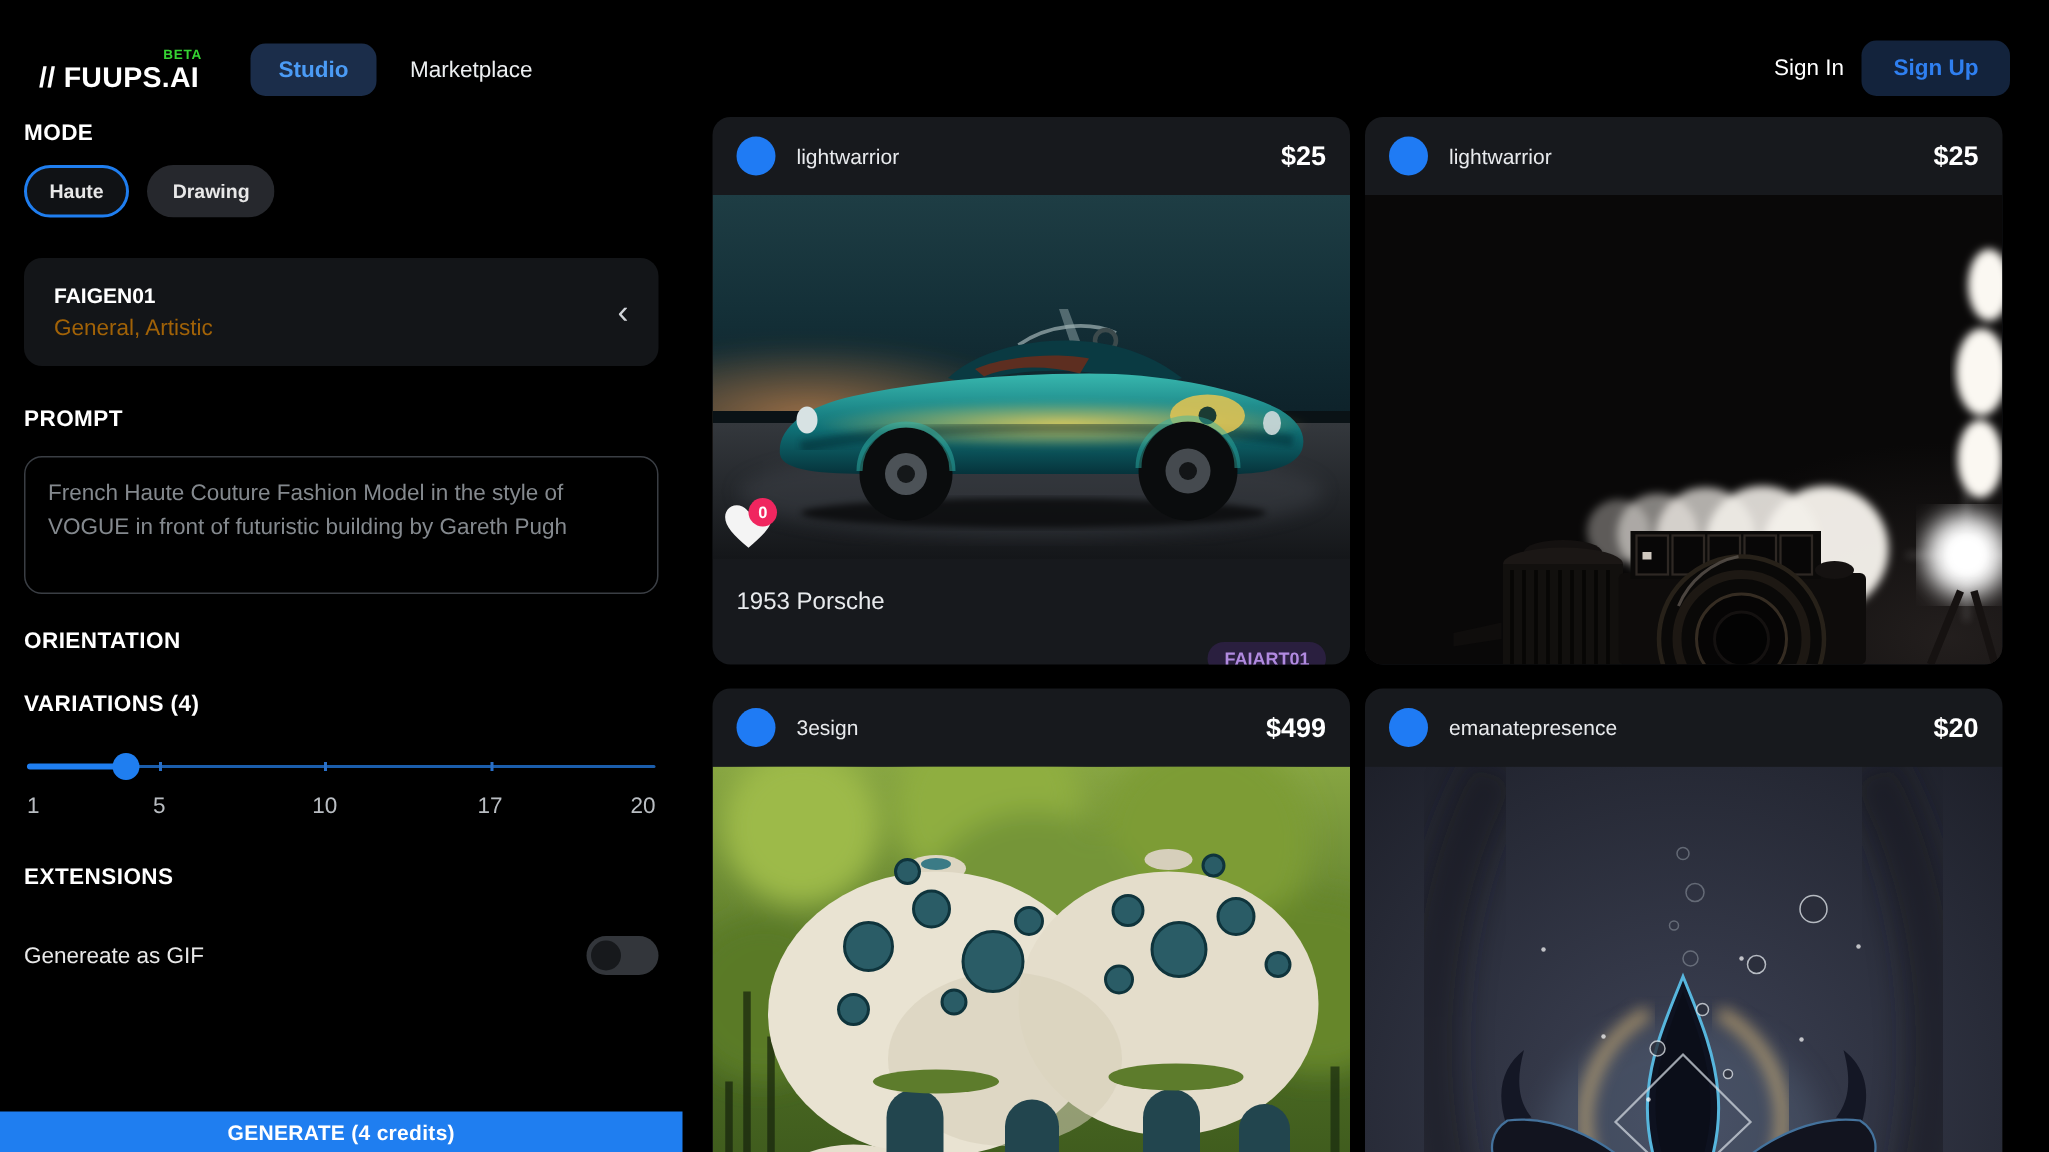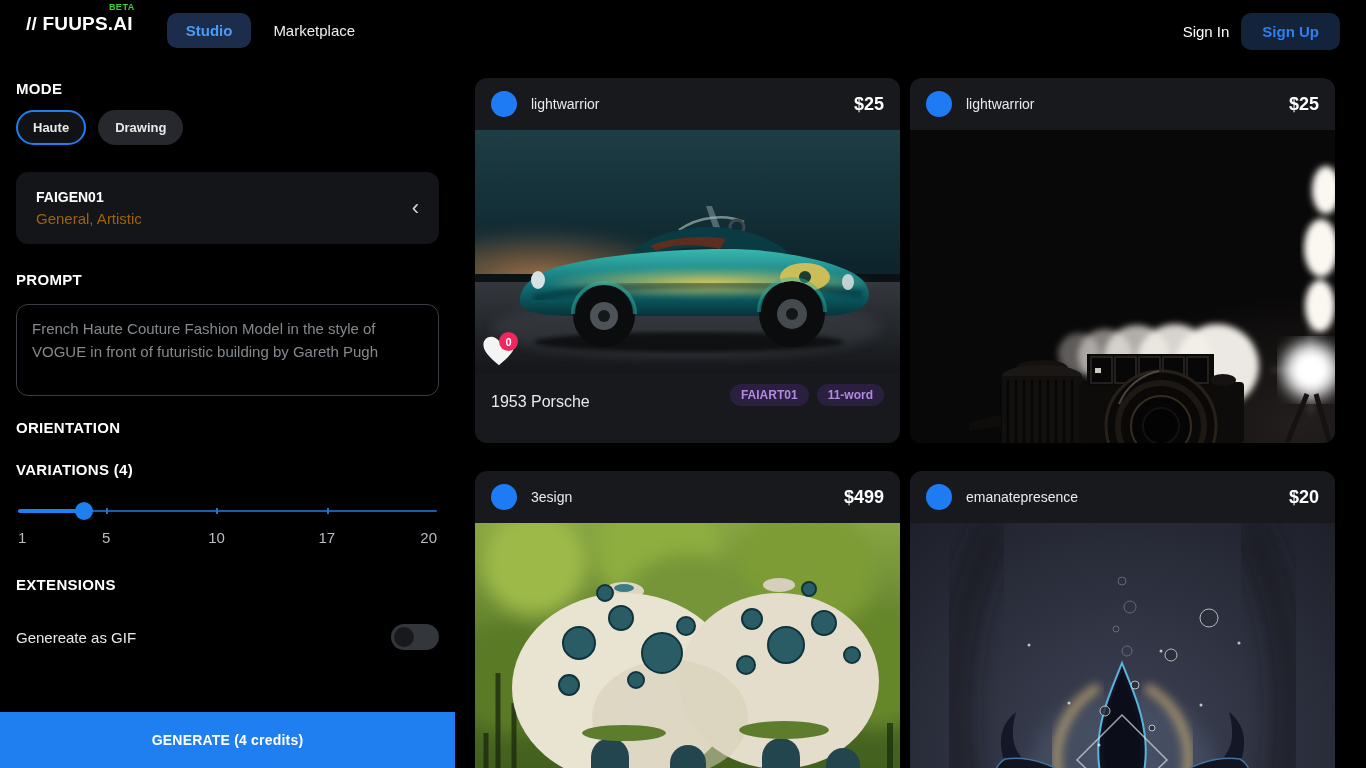--- a/index.html
+++ b/index.html
@@ -1,19 +1,19 @@
 <!DOCTYPE html>
 <html><head>
 <meta charset="utf-8">
 <style>
   * { margin:0; padding:0; box-sizing:border-box; }
   html,body { width:1366px; height:768px; overflow:hidden; background:#000; font-family:"Liberation Sans", sans-serif; }
 
   
-  .topbar { position:absolute; top:0; left:0; width:1366px; height:64px; display:flex; align-items:flex-start; padding:13px 26px; background:#000; z-index:5; }
+  .topbar { position:absolute; top:0; left:0; width:1366px; height:64px; display:flex; align-items:flex-end; padding:0 26px; background:#000; z-index:5; }
   .logo-wrap { position:relative; margin-right:34px; cursor:pointer; }
   .logo-text { color:#fff; font-size:19px; font-weight:700; letter-spacing:.2px; }
   .beta { position:absolute; top:-11px; right:-2px; color:#35d432; font-size:9px; font-weight:700; letter-spacing:.5px; }
   .nav { display:flex; align-items:center; gap:8px; }
   .nav-pill { background:#1b2d4a; color:#4b9bf5; border:none; border-radius:10px; padding:9px 19px; font-size:15px; font-weight:700; cursor:pointer; font-family:inherit; }
   .nav-link { background:transparent; color:#eceff1; border:none; padding:9px 14px; font-size:15px; font-weight:500; cursor:pointer; font-family:inherit; }
   .auth { margin-left:auto; display:flex; align-items:center; gap:12px; }
   .signin { background:transparent; border:none; color:#fff; font-size:15px; font-weight:500; cursor:pointer; font-family:inherit; }
   .signup { background:#13233c; border:none; color:#2f7ff0; font-size:15px; font-weight:600; border-radius:10px; padding:10px 21px; cursor:pointer; font-family:inherit; }
 
@@ -43,39 +43,39 @@
   .slider-labels span { position:absolute; color:#b9bdc2; font-size:15px; transform:translateX(-50%); }
   .slider-labels span:first-child { transform:none; }
   .slider-labels span:last-child { transform:translateX(-100%); }
 
   .ext-label { margin-top:29px; }
   .gif-row { margin-top:31px; display:flex; align-items:center; justify-content:space-between; padding-right:0; }
   .gif-label { color:#e8e8e8; font-size:15px; }
   .toggle { width:48px; height:26px; border-radius:13px; background:#33363b; position:relative; cursor:pointer; }
   .toggle .knob { position:absolute; top:3px; left:3px; width:20px; height:20px; border-radius:50%; background:#17191c; }
 
-  .generate-btn { position:absolute; left:0; bottom:0; width:455px; height:56px; background:#1f7ef0; color:#fff; border:none; font-size:14px; font-weight:700; letter-spacing:.2px; cursor:pointer; font-family:inherit; }
+  .generate-btn { position:absolute; left:0; bottom:0; width:455px; height:27px; background:#1f7ef0; color:#fff; border:none; font-size:14px; font-weight:700; letter-spacing:.2px; cursor:pointer; font-family:inherit; }
 
   
   .gallery { position:absolute; top:64px; left:455px; right:0; bottom:0; padding:14px 31px 0 20px; display:flex; gap:10px; overflow:hidden; }
-  .col { flex:1; display:flex; flex-direction:column; gap:28px; }
+  .col { flex:1; display:flex; flex-direction:column; gap:16px; }
   .card { background:#17191d; border-radius:12px; overflow:hidden; flex-shrink:0; cursor:pointer; }
   .card-head { height:52px; display:flex; align-items:center; padding:0 16px; gap:14px; }
   .avatar { width:26px; height:26px; border-radius:50%; background:#1f7bf4; flex-shrink:0; cursor:pointer; }
   .uname { color:#e8eaed; font-size:14px; font-weight:500; }
   .price { margin-left:auto; color:#fff; font-size:18px; font-weight:700; }
   .img-wrap { position:relative; width:100%; overflow:hidden; }
   .img-a { height:243px; } .img-b { height:420px; } .img-c { height:313px; } .img-d { height:420px; }
   .img-wrap svg { display:block; width:100%; height:100%; }
   .like { position:absolute; left:7px; bottom:3px; width:34px; height:34px; background:transparent; border:none; cursor:pointer; }
   .like .heart { position:absolute; left:0; bottom:2px; }
   .like .badge { position:absolute; top:-4px; right:-2px; min-width:19px; height:19px; border-radius:10px; background:#f0265f; color:#fff; font-size:11px; font-weight:700; display:flex; align-items:center; justify-content:center; }
   .card-foot { height:70px; padding:11px 16px 0 16px; display:flex; justify-content:space-between; }
   .card-title { color:#e8eaed; font-size:16px; margin-top:9px; }
-  .tags { display:flex; flex-direction:row; gap:8px; align-items:flex-start; }
+  .tags { display:flex; flex-direction:column; gap:8px; align-items:center;margin-top:44px; }
   .tag { background:#2a1f3f; color:#b18ae0; font-size:12px; font-weight:700; border-radius:11px; padding:4px 11px; cursor:pointer; }
 </style>
 </head>
 <body>
 
 <header class="topbar">
   <div class="logo-wrap">
     <span class="beta">BETA</span>
     <span class="logo-text">// FUUPS.AI</span>
   </div>

